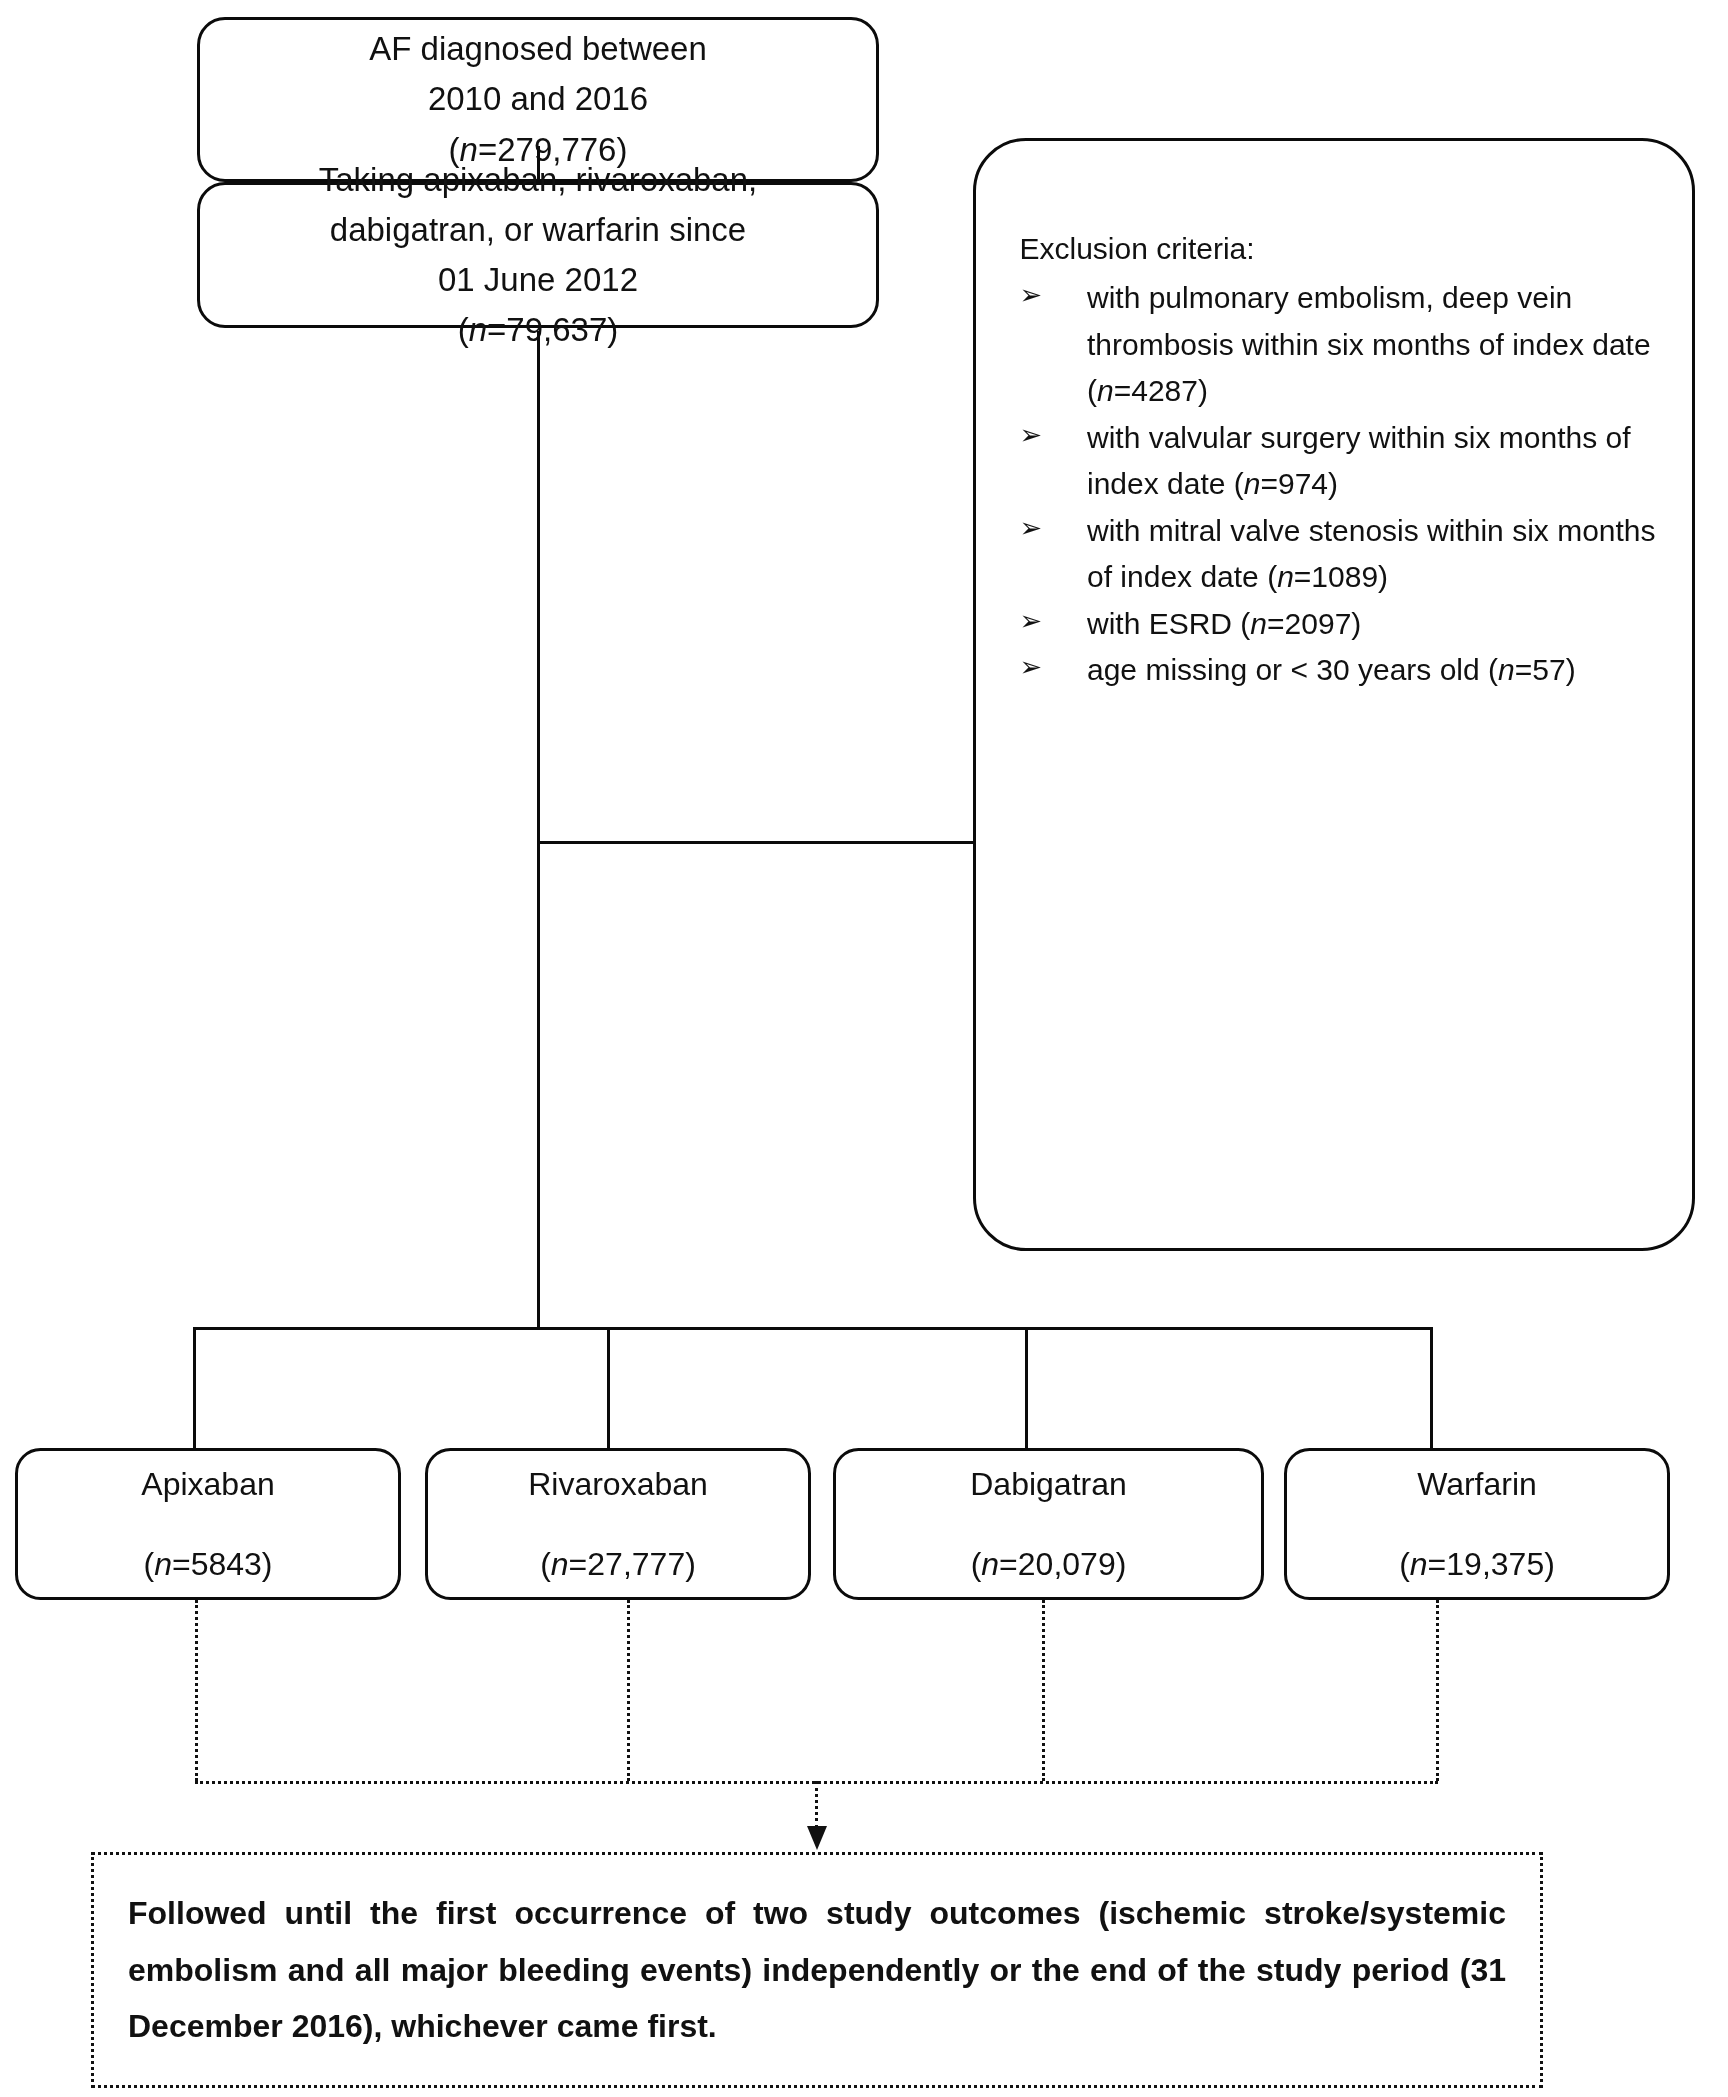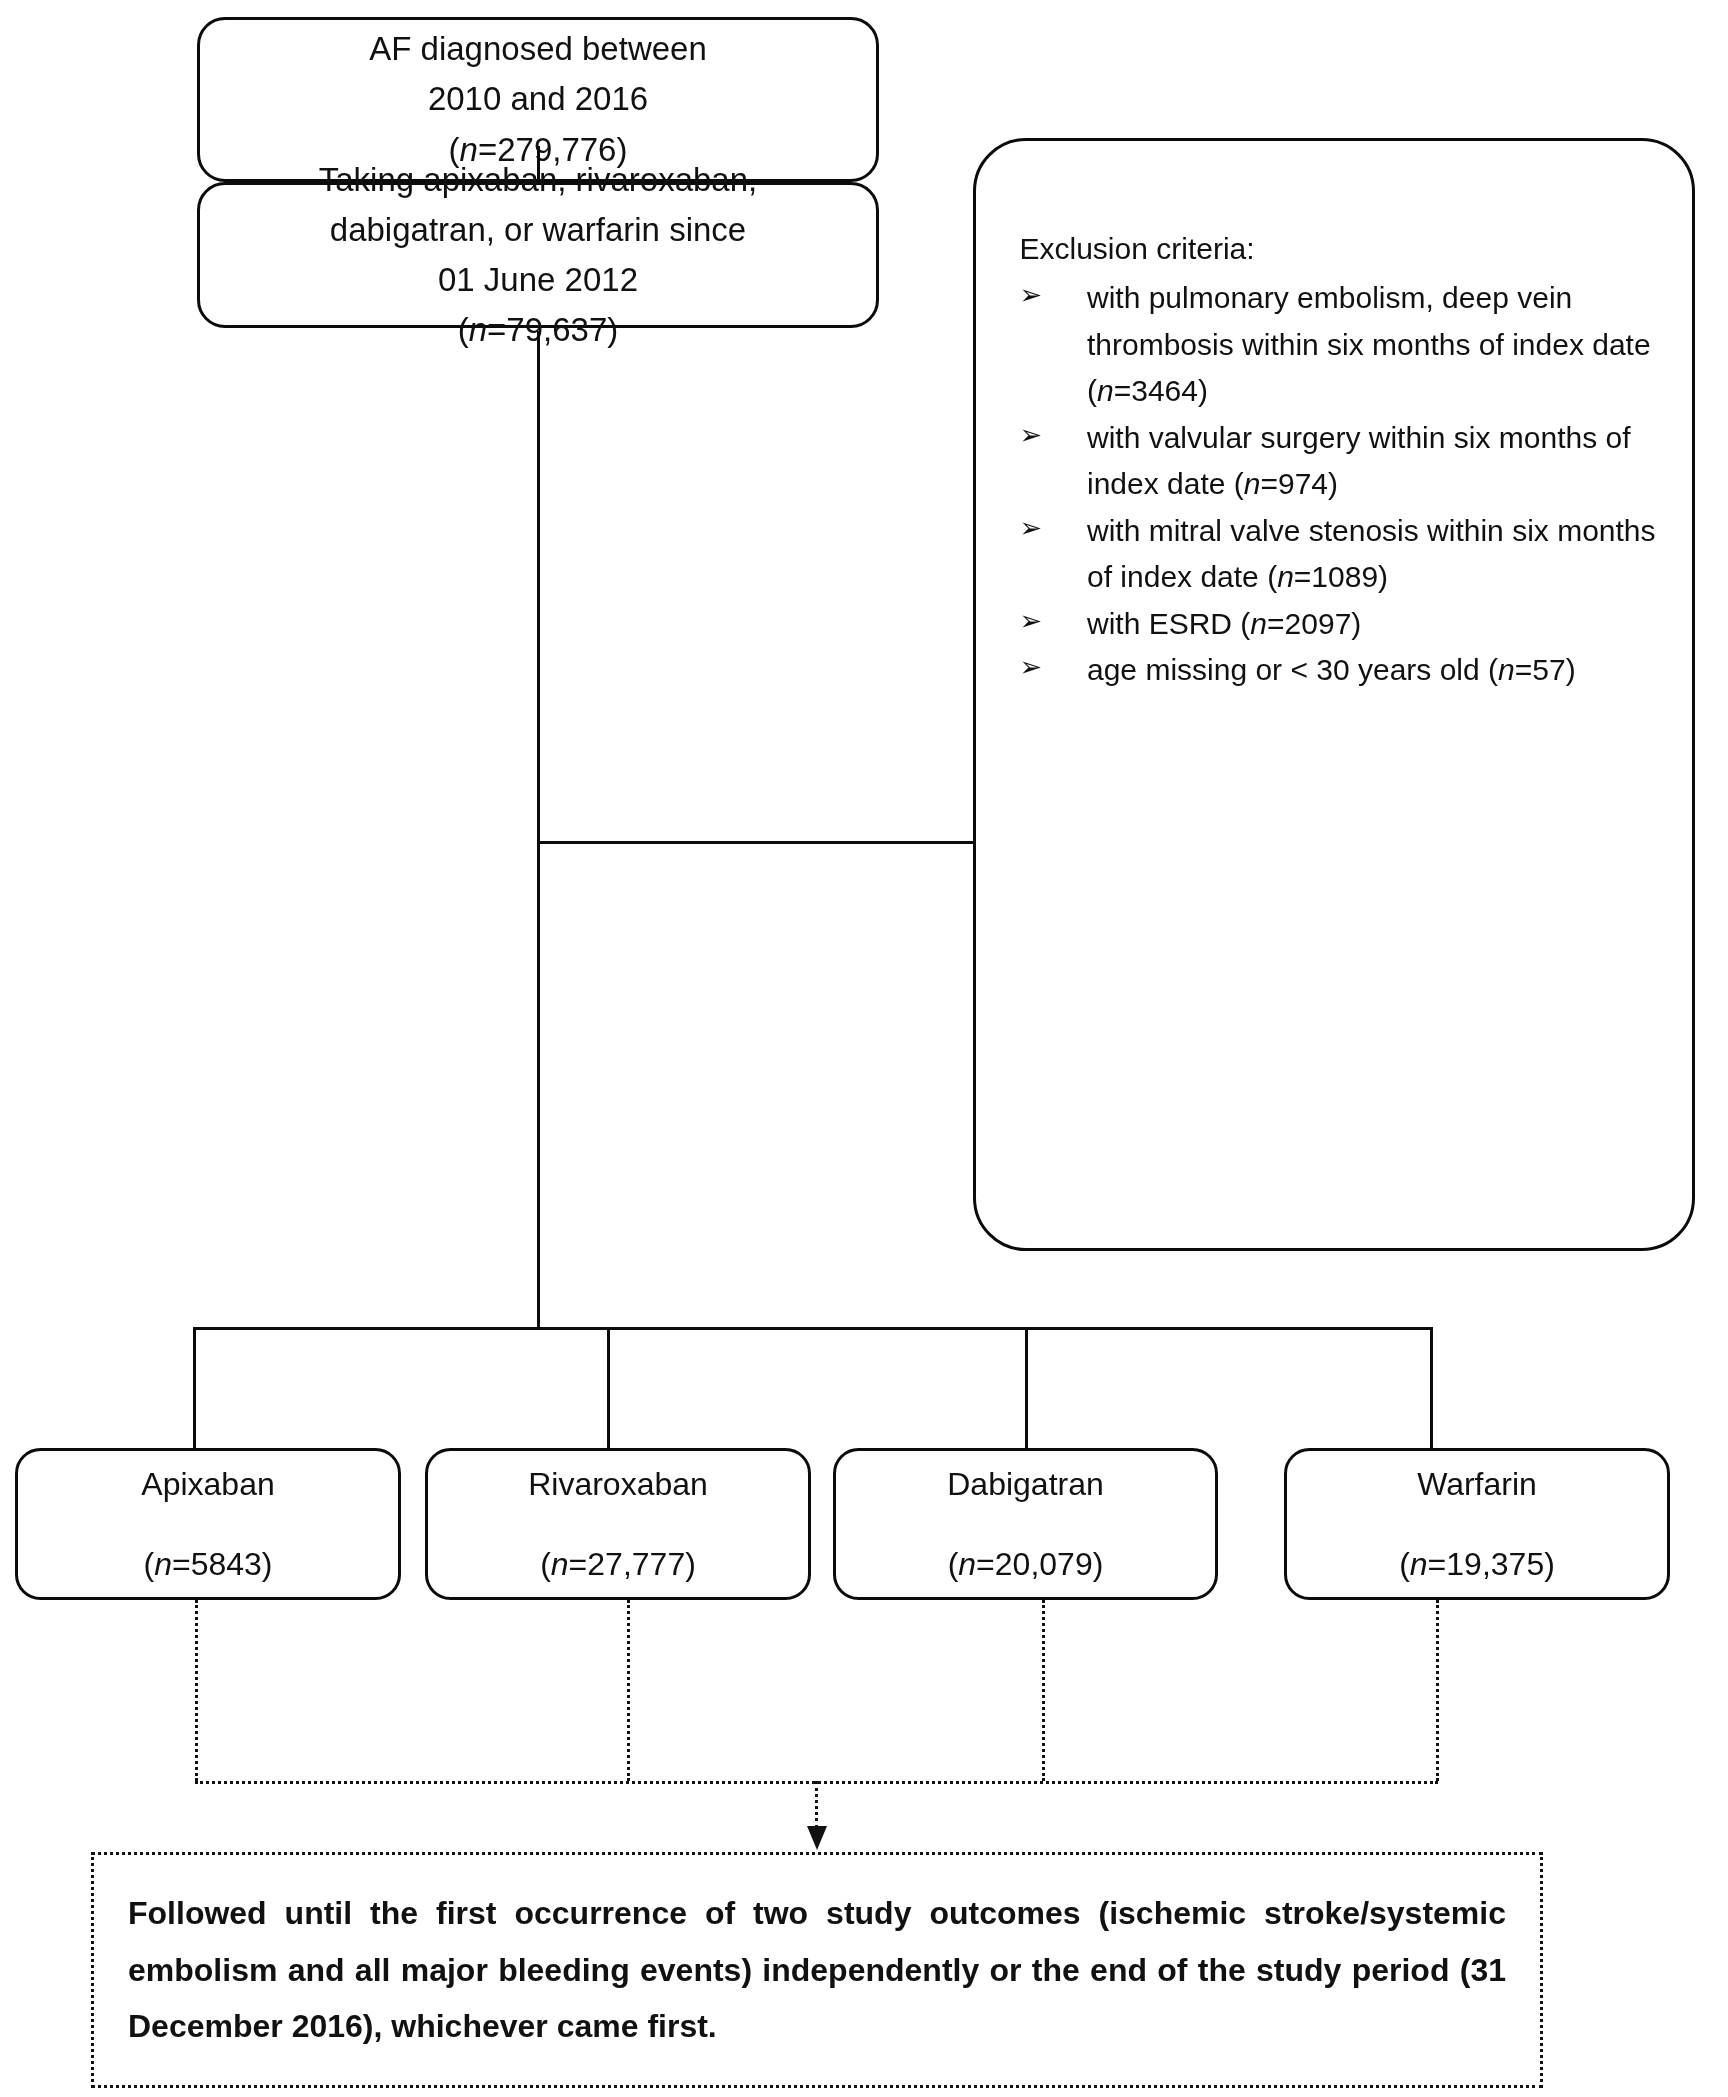--- a/index.html
+++ b/index.html
@@ -50,21 +50,21 @@
   
   .drugbox{
     top:1448px;height:152px;
     border-radius:25.5px;
     font-size:32px;
     justify-content:center;
     gap:31px;
   }
   #box-apixaban{left:15px;width:386px;}
   #box-rivaroxaban{left:425px;width:386px;}
-  #box-dabigatran{left:833px;width:385px;}
+  #box-dabigatran{left:833px;width:431px;}
   #box-warfarin{left:1236px;width:386px;margin-left:48px;}
 
   
   #box-followup{
     position:absolute;left:91px;top:1852px;width:1452px;height:236px;
     box-sizing:border-box;
     border:3px dotted #111;
     border-radius:0;
     background:#fff;
     display:flex;align-items:center;
@@ -112,21 +112,21 @@
     <span class="line-el">dabigatran, or warfarin since</span>
     <span class="line-el">01 June 2012</span>
     <span class="line-el">(<em class="n">n</em>=<span>79,637</span>)</span>
   </div>
 
   <div class="box" id="box-exclusion">
     <span class="excl-title">Exclusion criteria:</span>
     <ul class="excl-list">
       <li class="excl-item">
         <span class="excl-bullet">➢</span>
-        <span class="excl-text">with pulmonary embolism, deep vein thrombosis within six months of index date (<em class="n">n</em>=<span>3464</span>)</span>
+        <span class="excl-text">with pulmonary embolism, deep vein thrombosis within six months of index date (<em class="n">n</em>=<span>4287</span>)</span>
       </li>
       <li class="excl-item">
         <span class="excl-bullet">➢</span>
         <span class="excl-text">with valvular surgery within six months of index date (<em class="n">n</em>=<span>974</span>)</span>
       </li>
       <li class="excl-item">
         <span class="excl-bullet">➢</span>
         <span class="excl-text">with mitral valve stenosis within six months of index date (<em class="n">n</em>=<span>1089</span>)</span>
       </li>
       <li class="excl-item">

